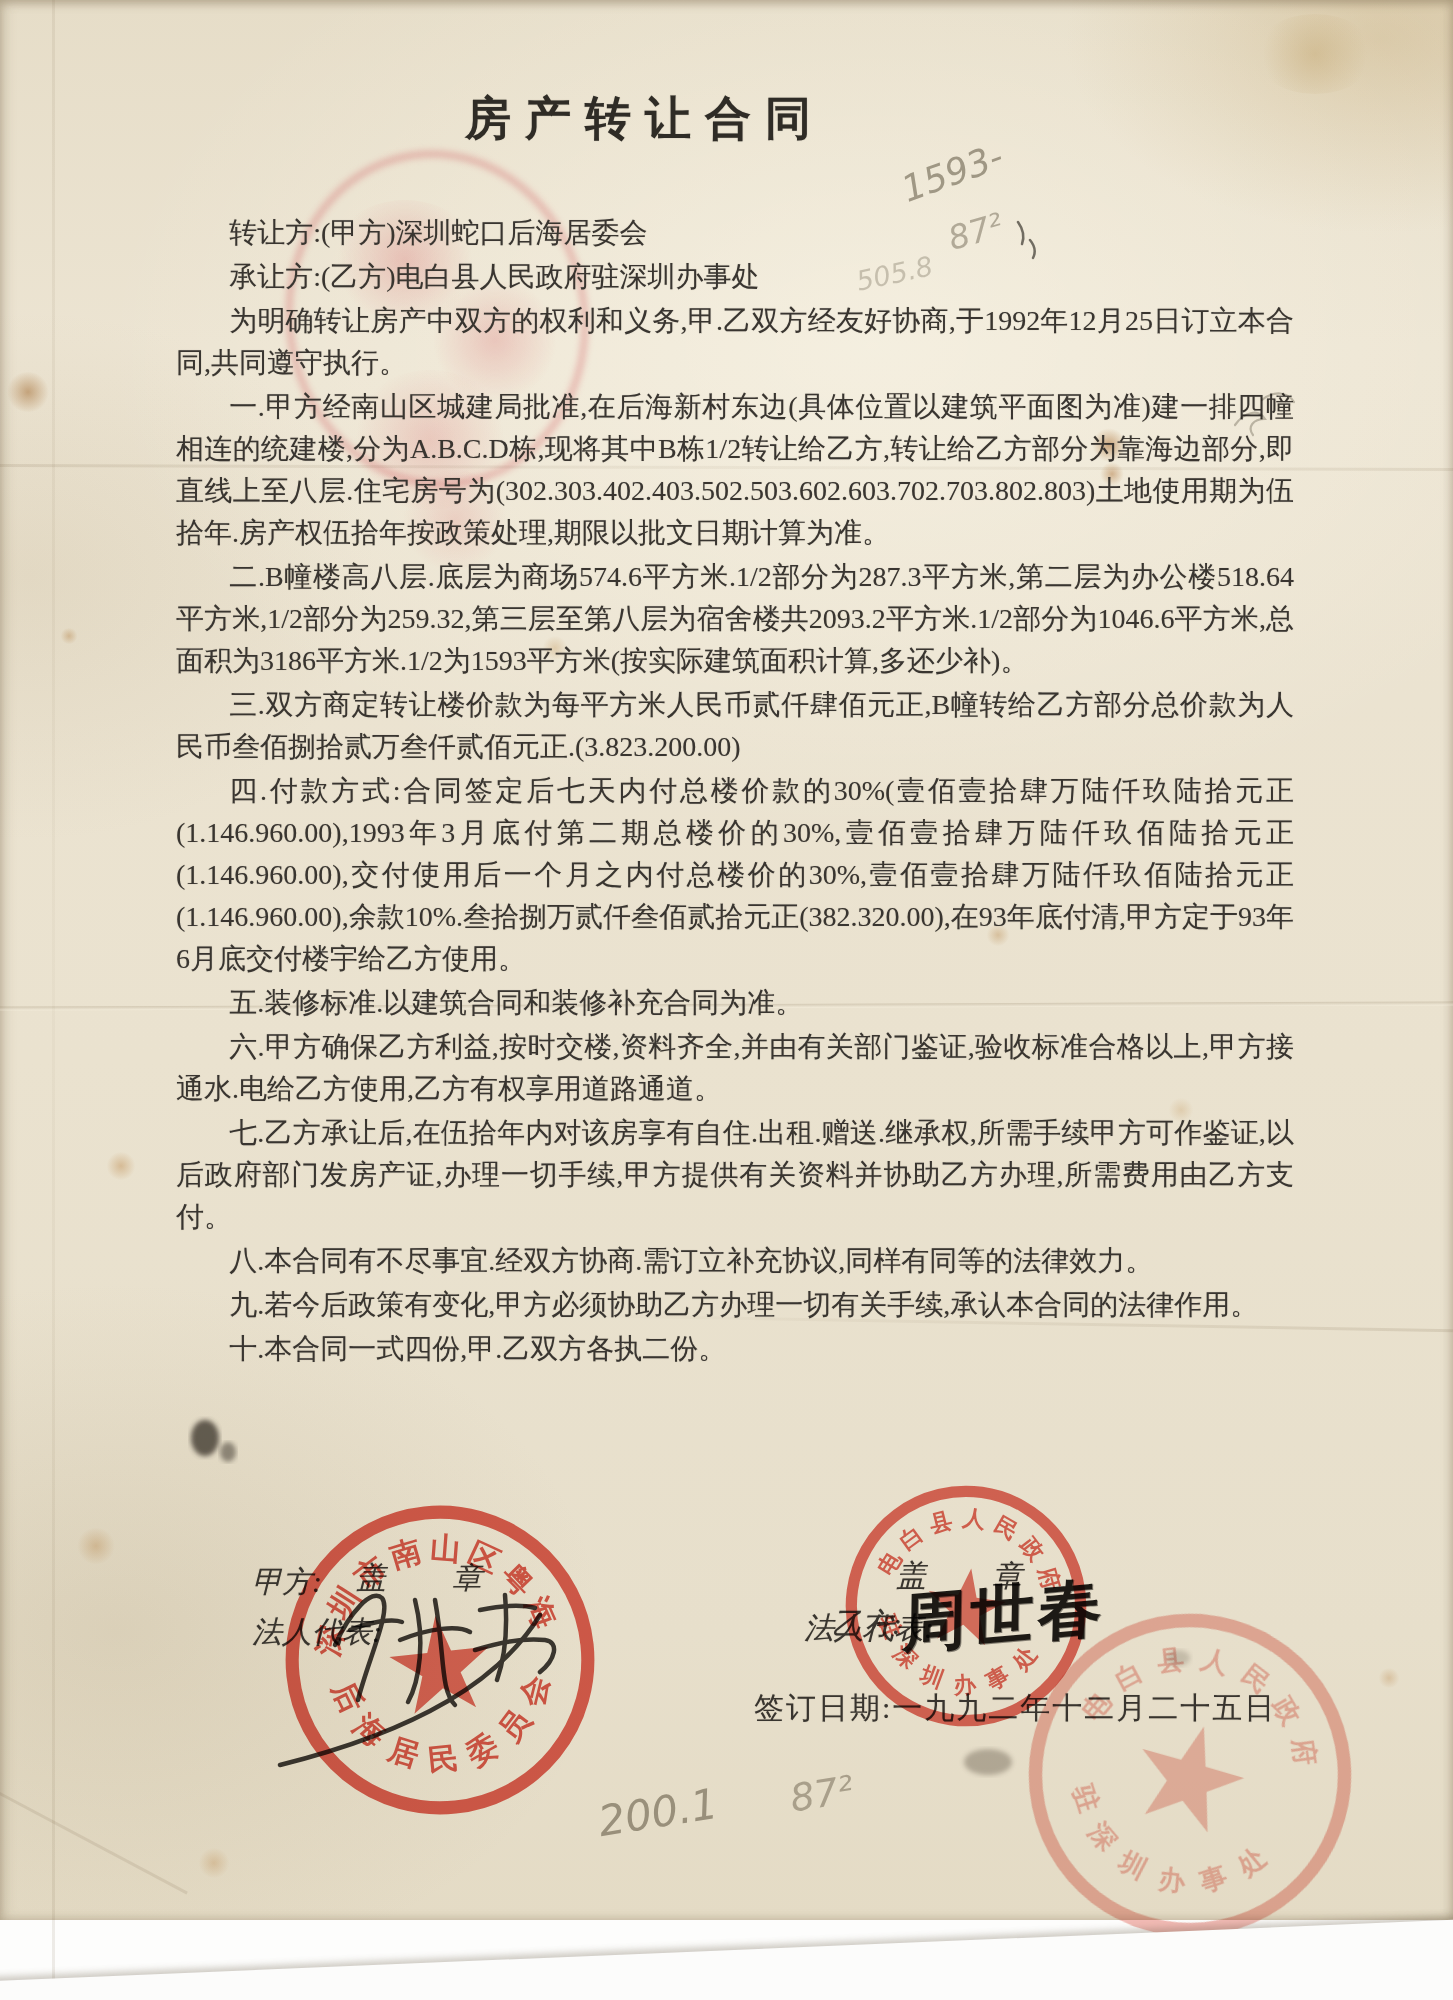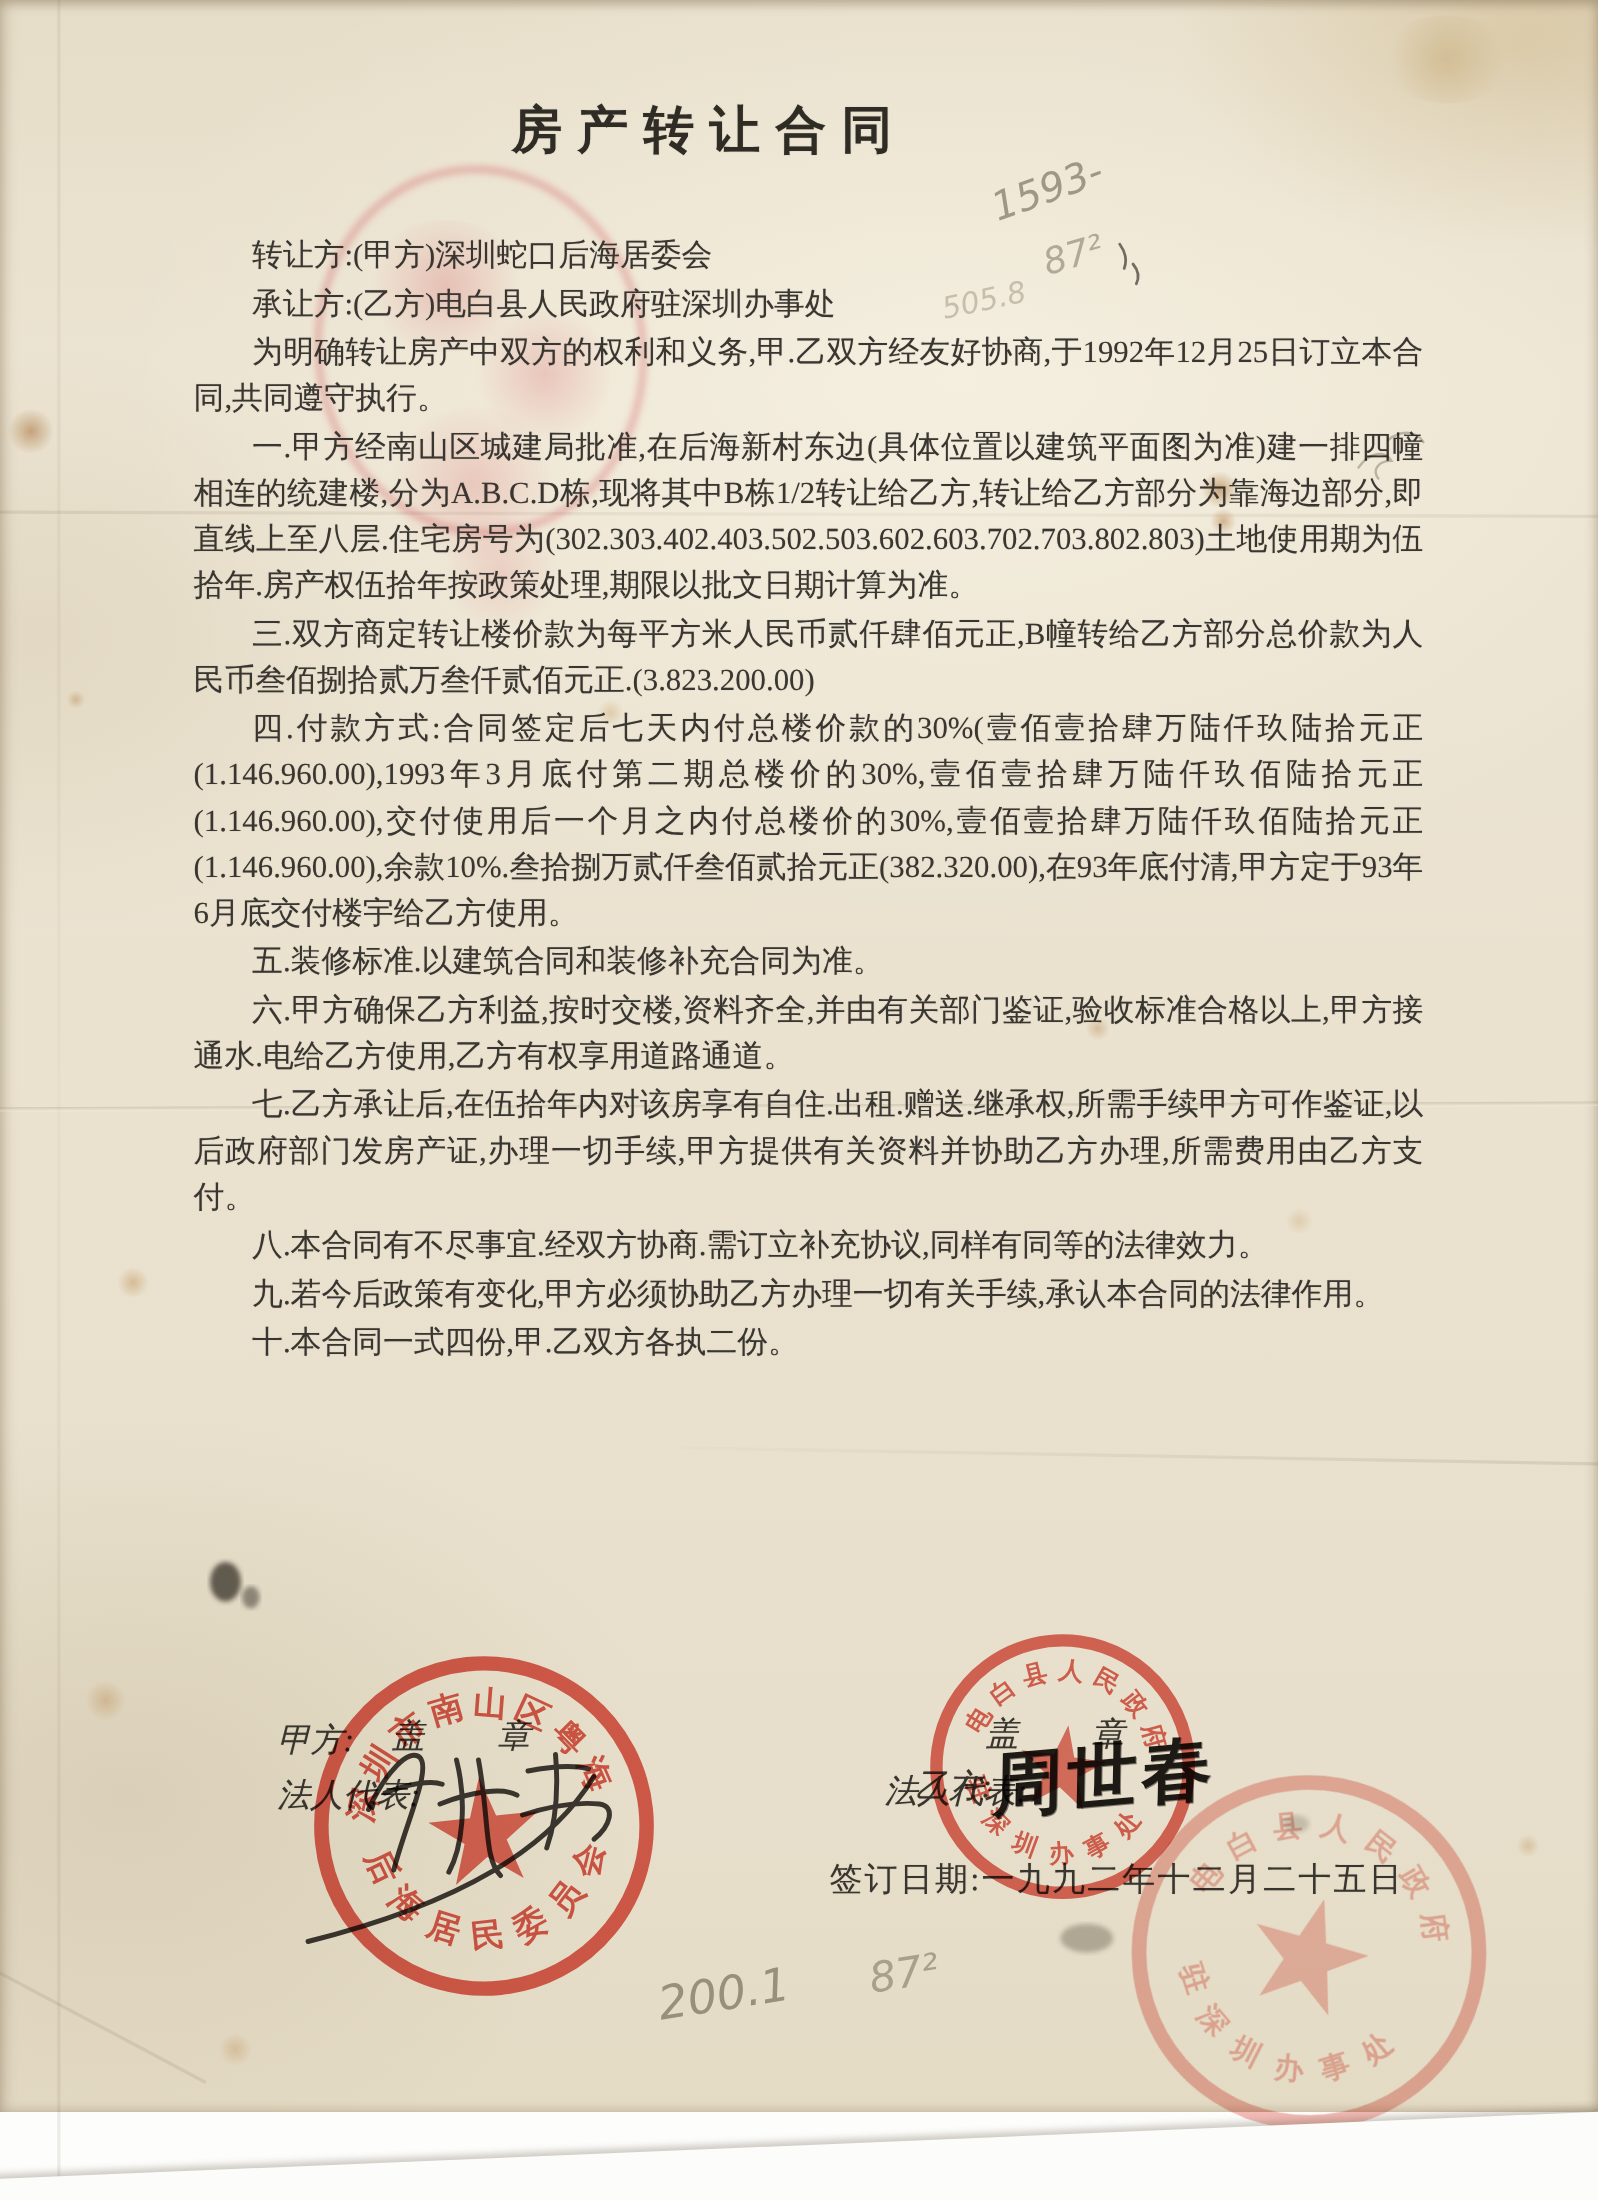--- a/index.html
+++ b/index.html
@@ -91,20 +91,21 @@
     <div class="ghost-blot" style="left:350px;top:370px;width:160px;height:140px;background:radial-gradient(circle,rgba(224,62,84,.18),rgba(224,62,84,0) 70%);"></div>
     <div class="ghost-blot" style="left:400px;top:470px;width:110px;height:100px;background:radial-gradient(circle,rgba(224,62,84,.14),rgba(224,62,84,0) 70%);"></div>
 
     <div class="doc-title">房产转让合同</div>
 
     <div class="content">
       <p>转让方:(甲方)深圳蛇口后海居委会</p>
       <p>承让方:(乙方)电白县人民政府驻深圳办事处</p>
       <p>为明确转让房产中双方的权利和义务,甲.乙双方经友好协商,于1992年12月25日订立本合同,共同遵守执行。</p>
       <p>一.甲方经南山区城建局批准,在后海新村东边(具体位置以建筑平面图为准)建一排四幢相连的统建楼,分为A.B.C.D栋,现将其中B栋1/2转让给乙方,转让给乙方部分为靠海边部分,即直线上至八层.住宅房号为(302.303.402.403.502.503.602.603.702.703.802.803)土地使用期为伍拾年.房产权伍拾年按政策处理,期限以批文日期计算为准。</p>
+      <p>二.B幢楼高八层.底层为商场574.6平方米.1/2部分为287.3平方米,第二层为办公楼518.64平方米,1/2部分为259.32,第三层至第八层为宿舍楼共2093.2平方米.1/2部分为1046.6平方米,总面积为3186平方米.1/2为1593平方米(按实际建筑面积计算,多还少补)。</p>
       <p>三.双方商定转让楼价款为每平方米人民币贰仟肆佰元正,B幢转给乙方部分总价款为人民币叁佰捌拾贰万叁仟贰佰元正.(3.823.200.00)</p>
       <p>四.付款方式:合同签定后七天内付总楼价款的30%(壹佰壹拾肆万陆仟玖陆拾元正(1.146.960.00),1993年3月底付第二期总楼价的30%,壹佰壹拾肆万陆仟玖佰陆拾元正(1.146.960.00),交付使用后一个月之内付总楼价的30%,壹佰壹拾肆万陆仟玖佰陆拾元正(1.146.960.00),余款10%.叁拾捌万贰仟叁佰贰拾元正(382.320.00),在93年底付清,甲方定于93年6月底交付楼宇给乙方使用。</p>
       <p>五.装修标准.以建筑合同和装修补充合同为准。</p>
       <p>六.甲方确保乙方利益,按时交楼,资料齐全,并由有关部门鉴证,验收标准合格以上,甲方接通水.电给乙方使用,乙方有权享用道路通道。</p>
       <p>七.乙方承让后,在伍拾年内对该房享有自住.出租.赠送.继承权,所需手续甲方可作鉴证,以后政府部门发房产证,办理一切手续,甲方提供有关资料并协助乙方办理,所需费用由乙方支付。</p>
       <p>八.本合同有不尽事宜.经双方协商.需订立补充协议,同样有同等的法律效力。</p>
       <p>九.若今后政策有变化,甲方必须协助乙方办理一切有关手续,承认本合同的法律作用。</p>
       <p>十.本合同一式四份,甲.乙双方各执二份。</p>
     </div>
 

